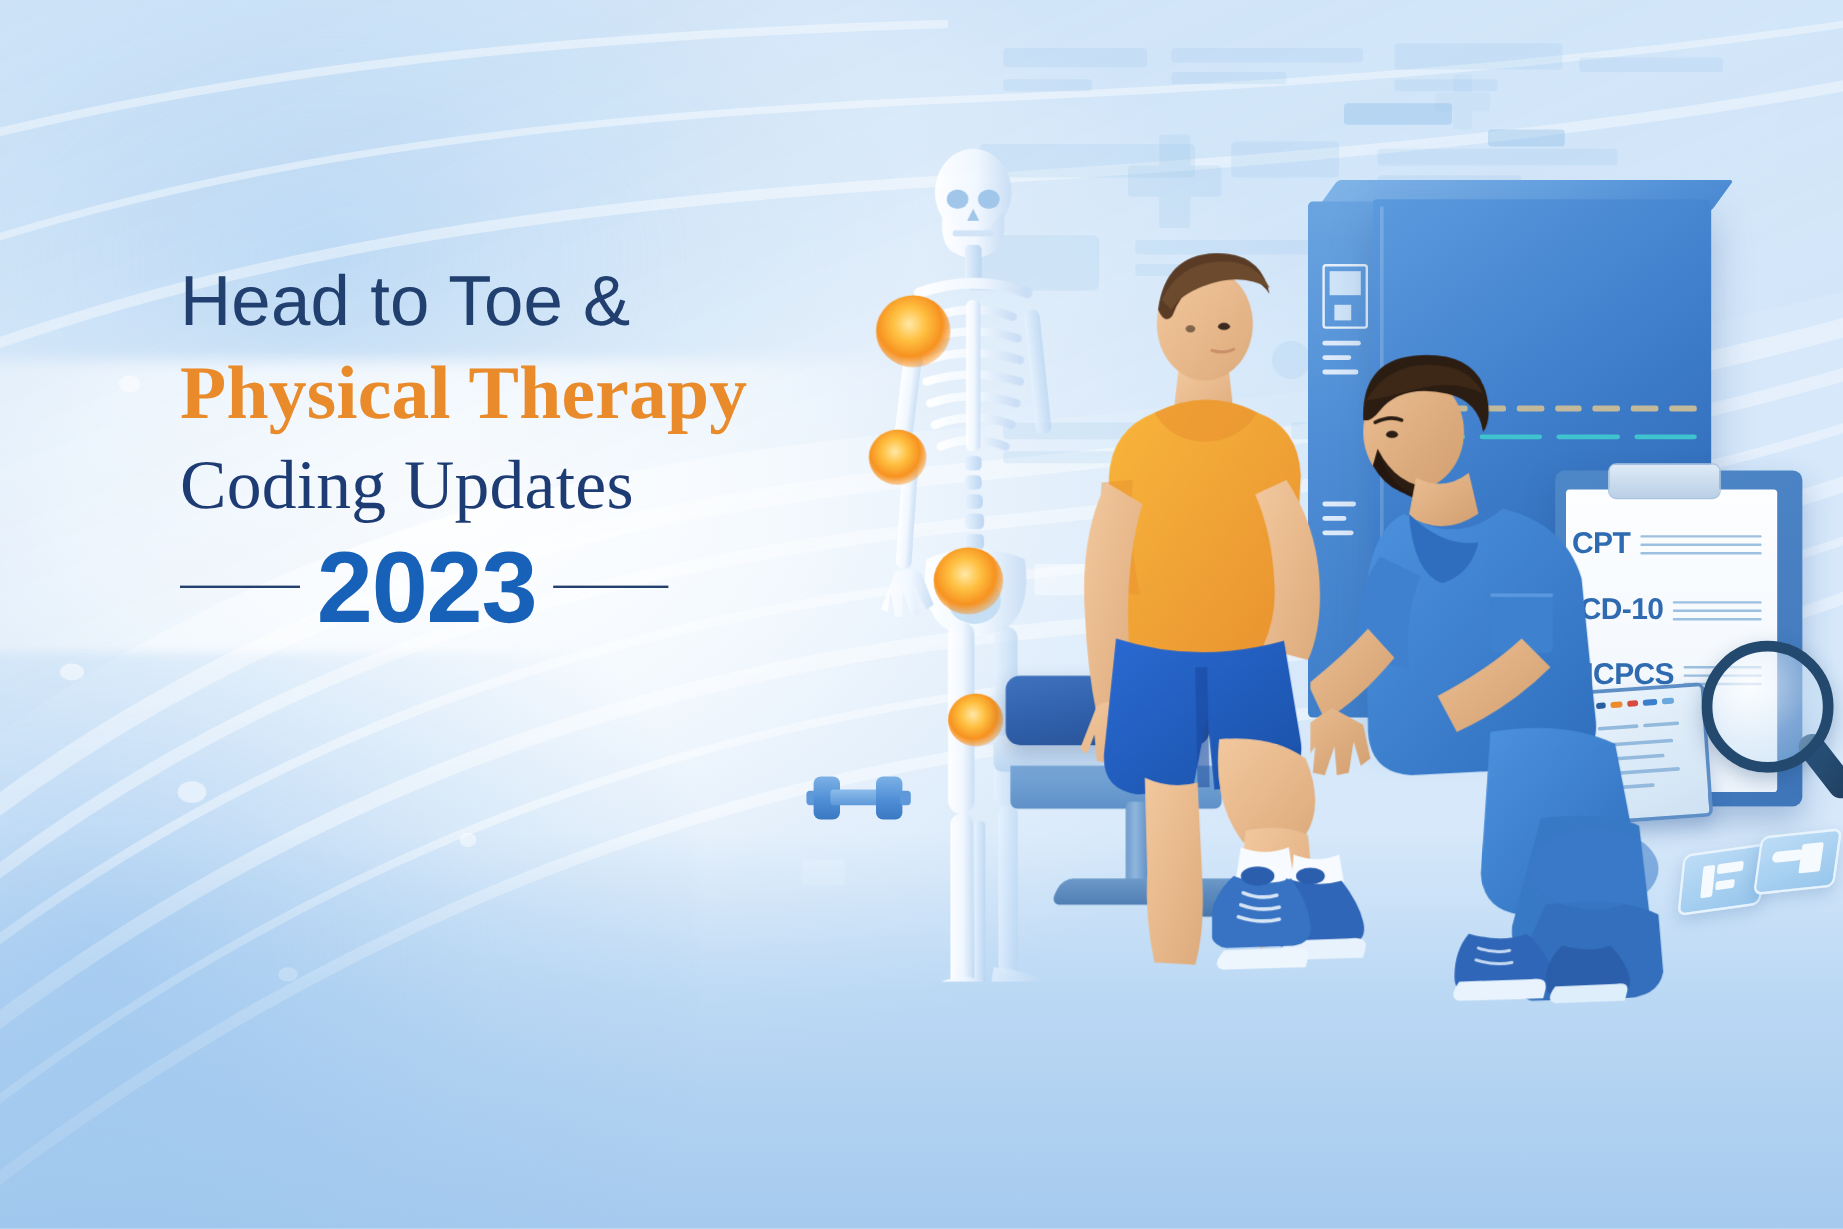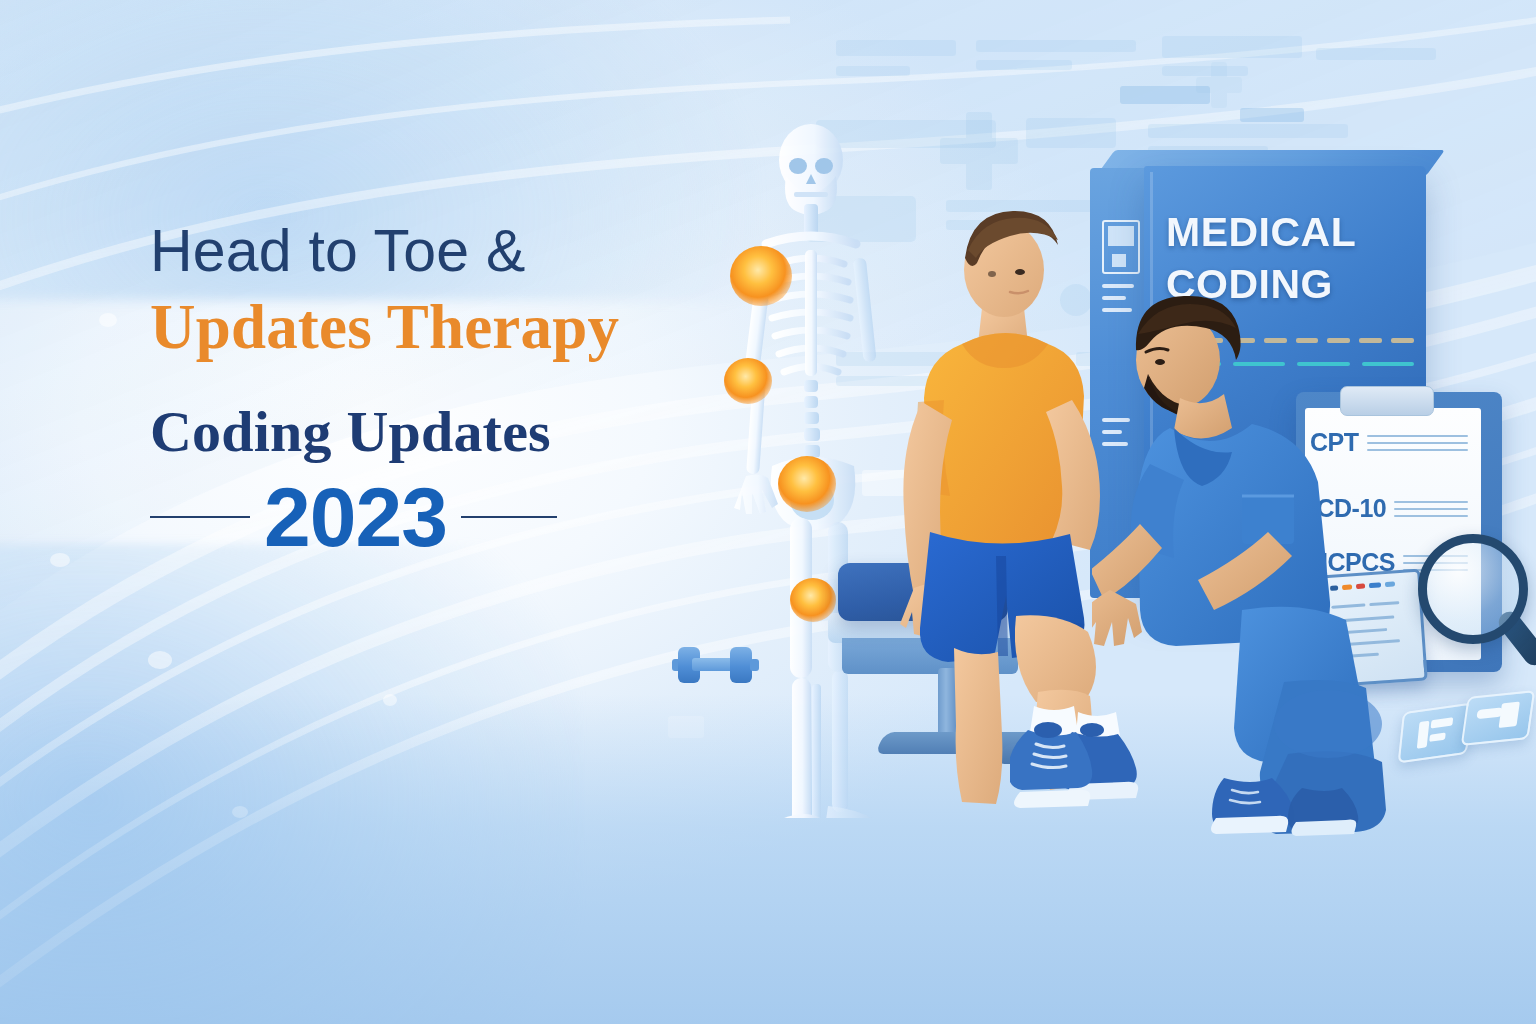--- a/index.html
+++ b/index.html
@@ -48,23 +48,22 @@
     font-size:59px;line-height:72px;font-weight:400;
     color:#22406f;
   }
   .t2{
     font-family:"Liberation Serif",serif;
     font-size:63px;line-height:80px;font-weight:700;
     color:#e98a2b;
   }
   .t3{
     font-family:"Liberation Serif",serif;
-    font-size:58px;line-height:74px;font-weight:700;
+    font-size:58px;line-height:74px;font-weight:400;
     color:#1e3c74;
-    margin-top:28px;
   }
   .year-row{display:flex;align-items:center;gap:14px;margin-top:4px;}
   .rule{height:2px;background:#23406e;flex:0 0 auto;}
   .rule.l{width:100px;}
   .rule.r{width:96px;}
   .year{
     font-family:"Liberation Sans",sans-serif;
     font-size:84px;line-height:88px;font-weight:700;letter-spacing:-1px;
     color:#1761b8;
   }
@@ -302,21 +301,21 @@
 
   <div class="ghost" style="left:862px;top:470px;width:44px;height:26px;"></div>
   <div class="ghost" style="left:668px;top:716px;width:36px;height:22px;opacity:.5"></div>
   <div class="ghost-b" style="left:1120px;top:86px;width:90px;height:18px;"></div>
   <div class="ghost-b" style="left:1240px;top:108px;width:64px;height:14px;"></div>
 
   <div class="bg-floor"></div>
 
   <div class="title-block">
     <div class="t-line t1">Head to Toe &amp;</div>
-    <div class="t-line t2">Updates Therapy</div>
+    <div class="t-line t2">Physical Therapy</div>
     <div class="t-line t3">Coding Updates</div>
     <div class="year-row">
       <span class="rule l"></span>
       <span class="year">2023</span>
       <span class="rule r"></span>
     </div>
   </div>
 
   <div class="skeleton">
     <svg width="190" height="700" viewBox="0 0 190 700">
@@ -406,24 +405,20 @@
           <b></b>
         </div>
       <div class="spine-line" style="top:116px;width:32px;"></div>
       <div class="spine-line" style="top:128px;width:24px;"></div>
       <div class="spine-line" style="top:140px;width:30px;"></div>
       <div class="spine-line" style="top:250px;width:28px;"></div>
       <div class="spine-line" style="top:262px;width:20px;"></div>
       <div class="spine-line" style="top:274px;width:26px;"></div>
     </div>
     <div class="book-face">
-      <div class="book-title">
-        <div>MEDICAL</div>
-        <div>CODING</div>
-      </div>
       <div class="book-dashes">
         <i></i>
           <i></i>
           <i></i>
           <i></i>
           <i></i>
           <i></i>
           <i></i>
           <i></i>
       </div>
@@ -434,21 +429,21 @@
           <i></i>
       </div>
     </div>
   </div>
 
   <div class="clipboard">
     <div class="cb-back"></div>
     <div class="cb-paper"></div>
     <div class="cb-clip"></div>
 
-    <div class="cb-row" style="top:36px;">
+    <div class="cb-row" style="top:47px;">
       <span class="cb-code">CPT</span>
       <span class="cb-ticks">
           <i></i>
           <i></i>
           <i></i>
         </span>
     </div>
     <div class="cb-row" style="top:102px;">
       <span class="cb-code">ICD-10</span>
       <span class="cb-ticks">

